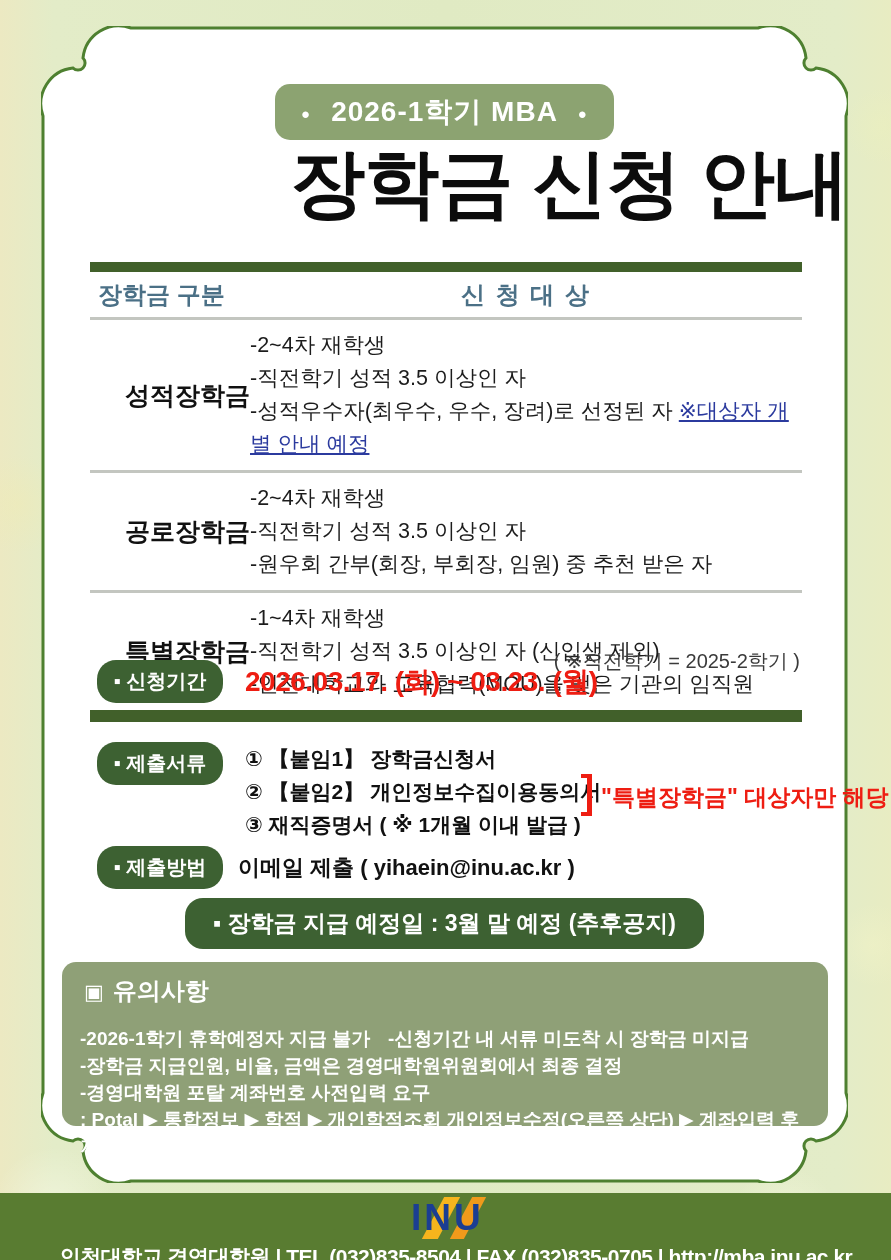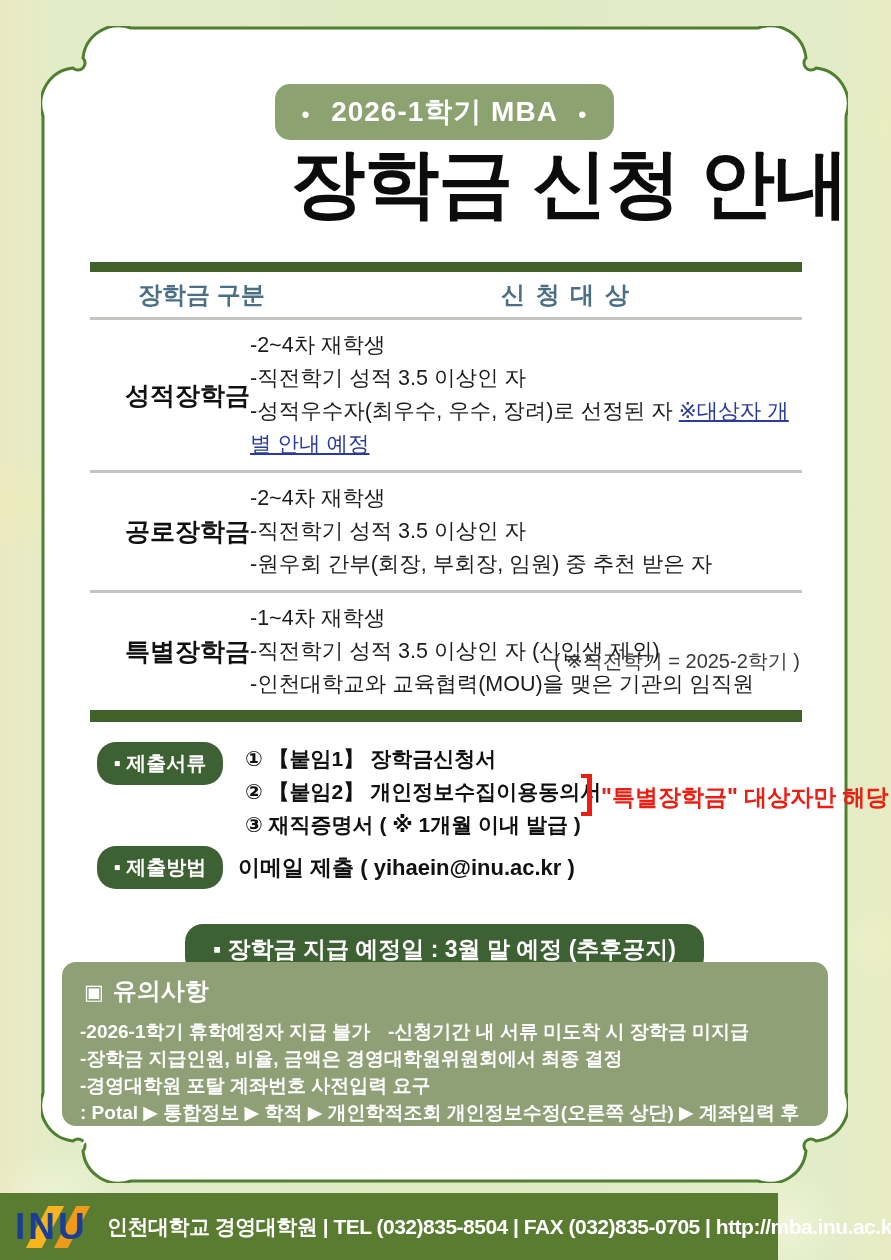--- a/index.html
+++ b/index.html
@@ -30,21 +30,21 @@
 
   .main-title{
     position:absolute; top:108px; left:0; width:807px; text-align:right;
     font-size:75px; font-weight:900; color:#0c0c0c; letter-spacing:-1px;
   }
 
   .table{ position:absolute; left:49px; top:236px; width:712px; }
   .tbar{ height:10px; background:#41602a; }
   .tbar.bottom{ height:12px; }
   .thead{ display:flex; align-items:center; padding:7px 0 6px 0; }
-  .th{ color:#4b7086; font-weight:700; font-size:24px;margin-left:40px; }
+  .th{ color:#4b7086; font-weight:700; font-size:24px; }
   .th.c1{ width:160px; padding-left:8px; }
   .th.c2{ flex:1; text-align:center; letter-spacing:2px; }
   .tsep{ height:3px; background:#c3c6c0; }
   .trow{ display:flex; align-items:center; padding:9px 0; }
   .tcat{ width:160px; text-align:right; font-size:25px; font-weight:800; color:#111; }
   .tlines{ flex:1; font-size:21.5px; color:#1c1c1c; line-height:33px; }
   .tlink{ color:#2b3a9e; text-decoration:underline; cursor:pointer; }
 
   .footnote{ position:absolute; top:622px; right:48px; font-size:20px; color:#3a3a3a; }
 
@@ -61,37 +61,37 @@
     position:absolute; left:484px; top:32px; width:11px; height:42px;
     border-top:4px solid #ee1d12; border-right:5px solid #ee1d12; border-bottom:4px solid #ee1d12;
   }
   .doc-note{ position:absolute; left:504px; top:40px; color:#ee1d12; font-size:23px; font-weight:800; white-space:nowrap; }
   .row-method{ top:820px; align-items:center; }
   .method-value{ margin-left:15px; font-size:22px; color:#111; font-weight:600; }
 
   .payment-wrap{ position:absolute; top:872px; left:0; width:807px; text-align:center; }
   .payment-pill{
     display:inline-block; background:#3d6132; color:#fff; border-radius:18px;
-    padding:10px 28px; font-size:23px; font-weight:800;margin-top:26px;
+    padding:10px 28px; font-size:23px; font-weight:800;
   }
 
   .notice{
     position:absolute; left:21px; top:936px; width:766px; height:164px;
     background:#8fa077; border-radius:14px; padding:13px 18px; color:#fff;
   }
   .notice-title{ font-size:24px; font-weight:800; display:flex; align-items:center; gap:9px; padding-left:4px; }
   .notice-title .sq{ font-size:21px; line-height:1; }
-  .notice-body{ margin-top:11px; font-size:19px; line-height:27px; font-weight:600; }
+  .notice-body{ margin-top:18px; font-size:19px; line-height:27px; font-weight:600; }
   .notice-cols{ display:flex; }
   .notice-cols .nc1{ width:308px; flex:none; }
   .notice-cols .nc2{ flex:1; }
 
   .footer{
-    position:absolute; left:0; top:1193px; width:778px; height:67px;
-    background:#597c31; display:flex; align-items:center; padding-left:13px;
+    position:absolute; left:0; top:1193px; width:891px; height:67px;
+    background:#597c31; display:flex; align-items:center; padding-left:13px;flex-direction:column;
   }
   .inu-logo{ position:relative; width:86px; height:50px; flex:none; }
   .inu-logo .stripe1{
     position:absolute; left:24px; top:4px; width:16px; height:42px;
     background:#f6b51d; transform:skewX(-28deg);
   }
   .inu-logo .stripe2{
     position:absolute; left:52px; top:4px; width:14px; height:42px;
     background:#f09a1b; transform:skewX(-28deg);
   }
@@ -164,20 +164,24 @@
           <div>-1~4차 재학생</div>
           <div>-직전학기 성적 3.5 이상인 자 (신입생 제외)</div>
           <div>-인천대학교와 교육협력(MOU)을 맺은 기관의 임직원</div>
         </div>
       </div>
       <div class="tbar bottom"></div>
     </div>
 
     <div class="footnote">( ※직전학기 = 2025-2학기 )</div>
 
+    <div class="sec-row row-period">
+      <div class="sec-badge">▪ 신청기간</div>
+      <div class="period-value">2026.03.17. (화) ~ 03.23. (월)</div>
+    </div>
 
     <div class="sec-row row-docs">
       <div class="sec-badge">▪ 제출서류</div>
       <div class="doc-items">
         <div>① 【붙임1】 장학금신청서</div>
         <div>② 【붙임2】 개인정보수집이용동의서</div>
         <div>③ 재직증명서 ( ※ 1개월 이내 발급 )</div>
       </div>
       <div class="doc-bracket"></div>
       <div class="doc-note">"특별장학금" 대상자만 해당</div>

